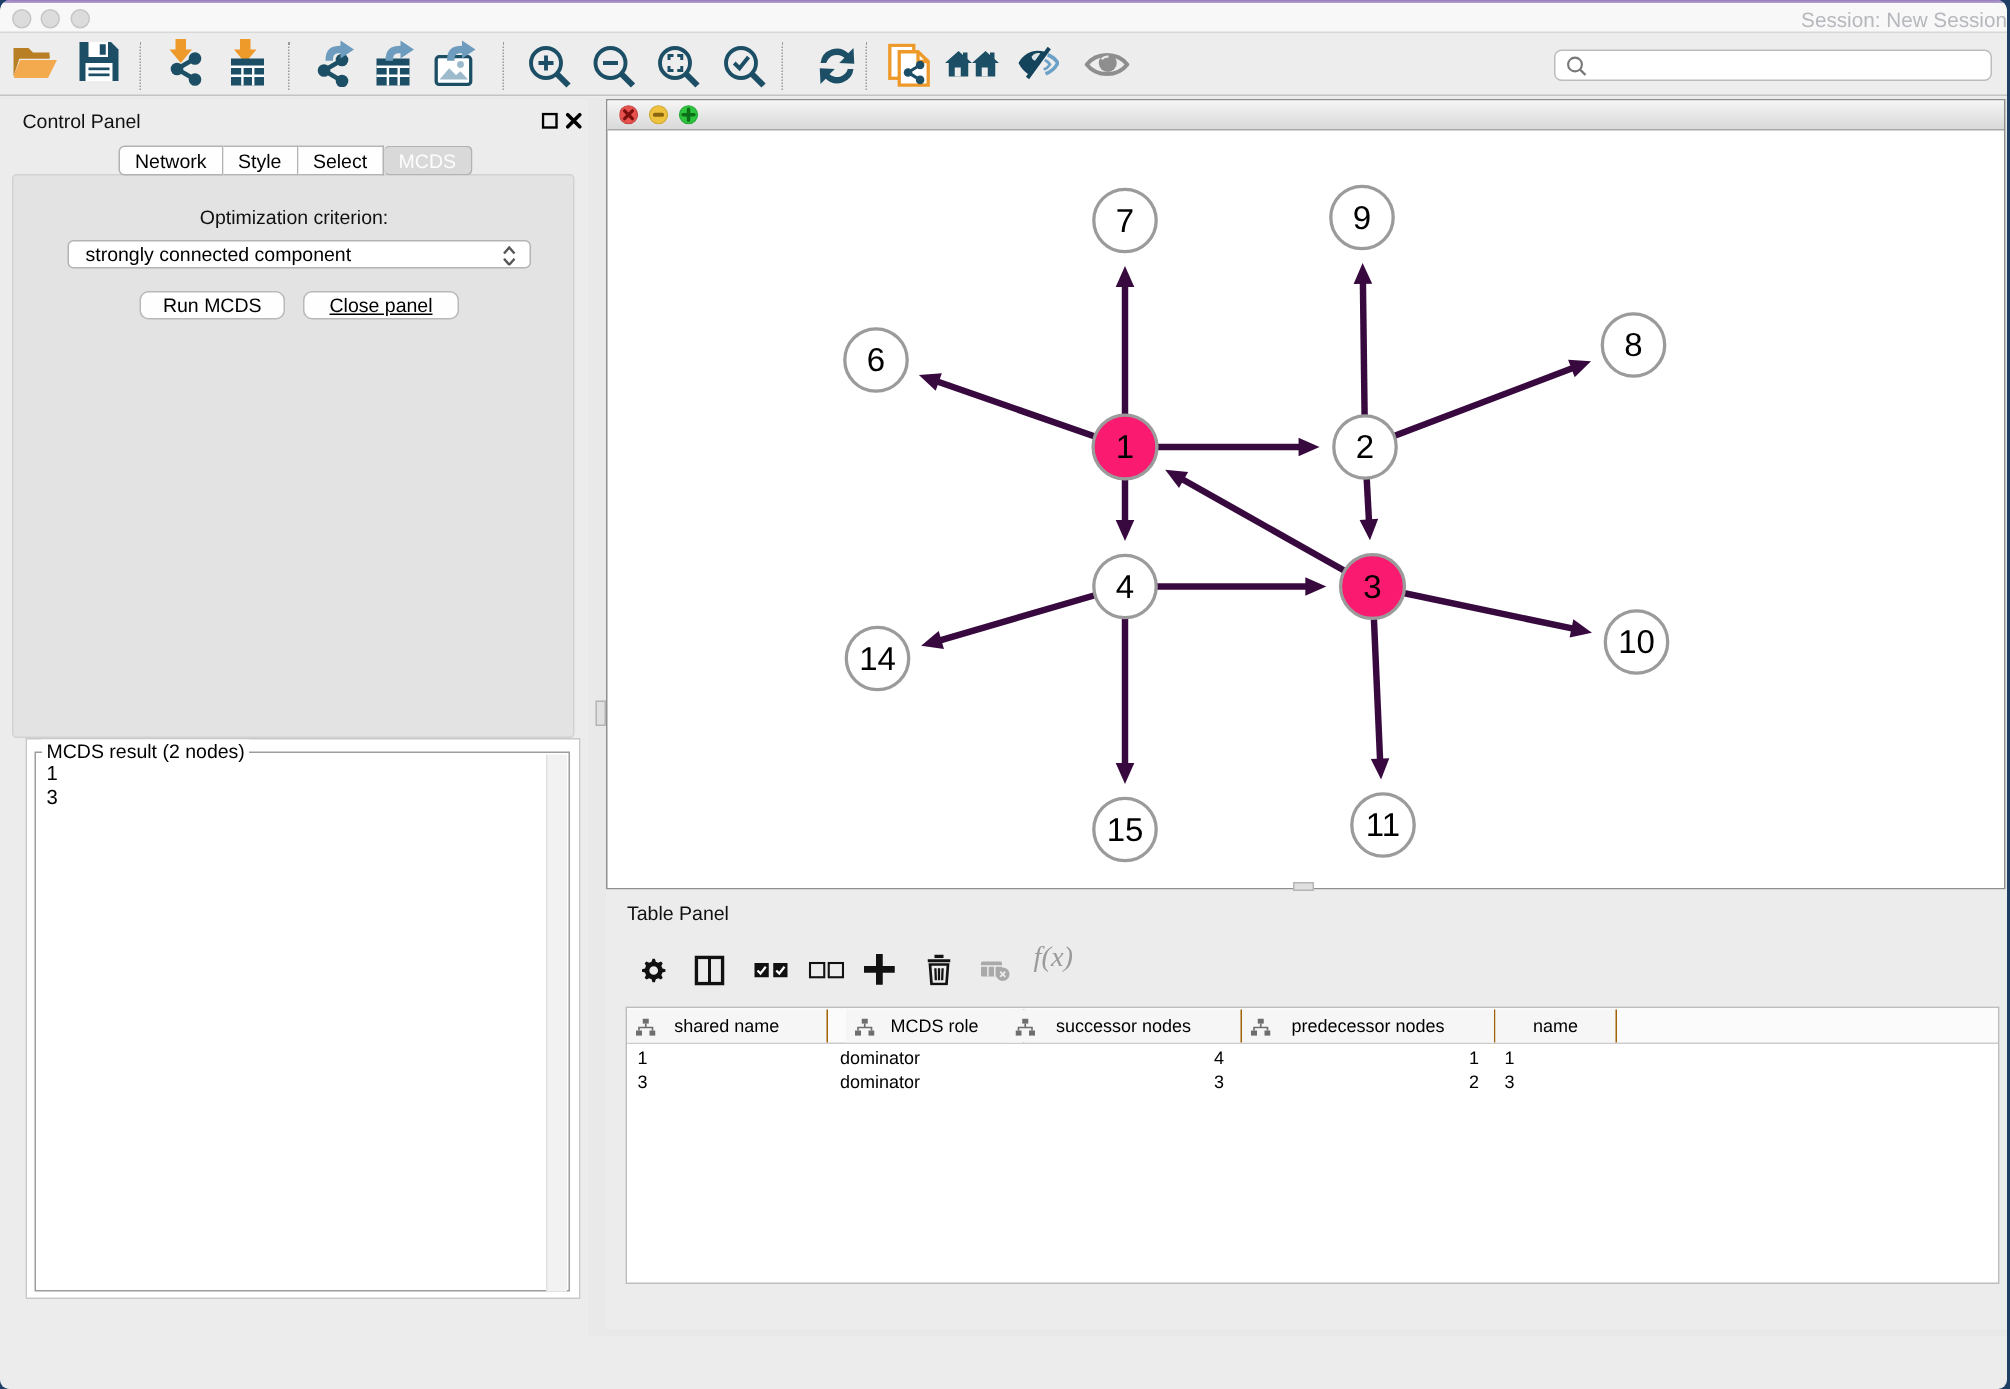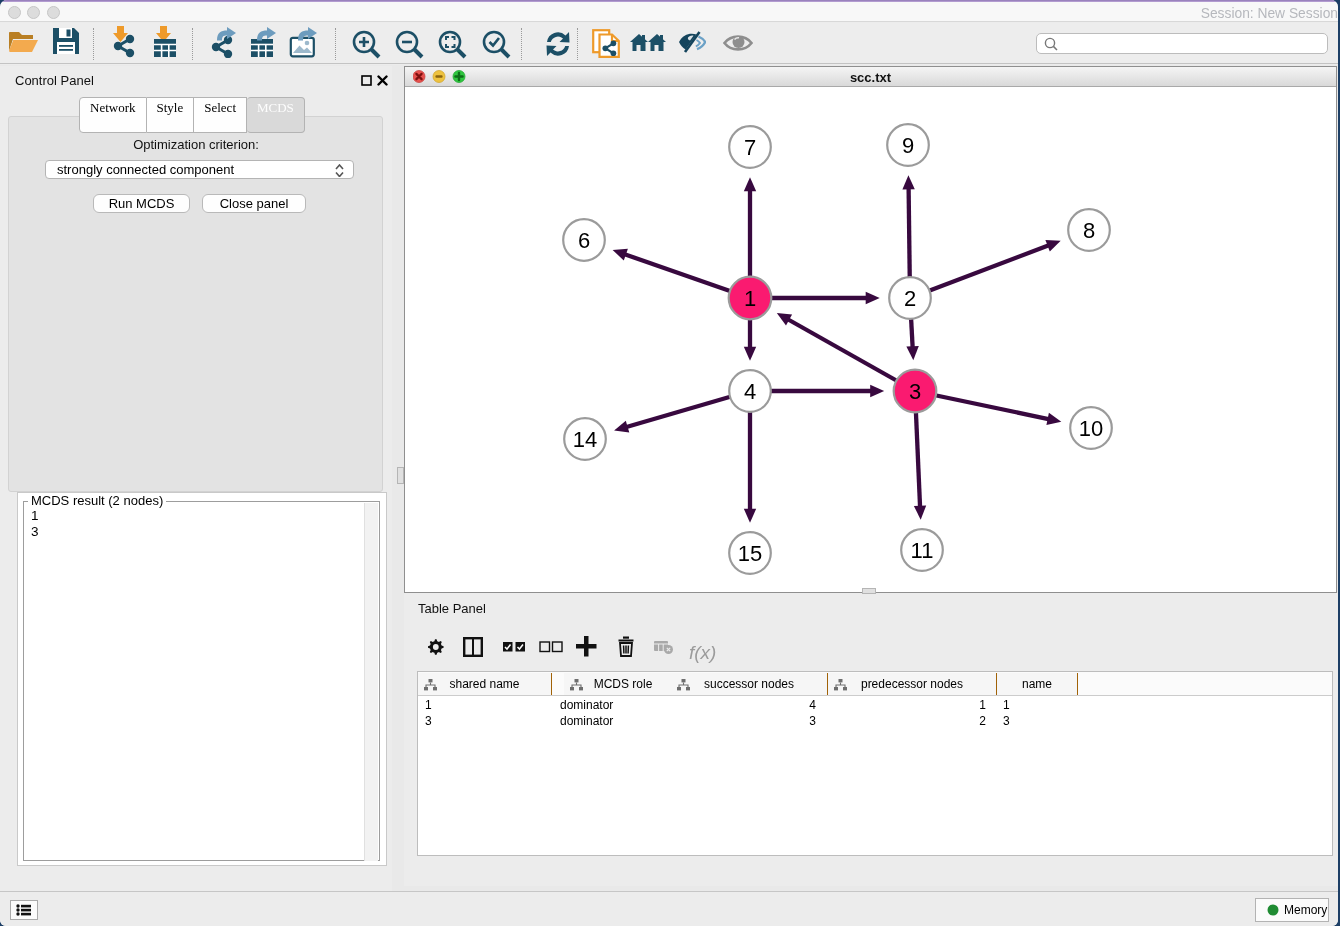--- a/index.html
+++ b/index.html
@@ -12,21 +12,21 @@
 #toolbar { position:absolute; left:0; top:23px; width:1338px; height:41px; background:#ededed; border-bottom:1px solid #c3c3c3; }
 .sep { position:absolute; top:5px; height:32px; width:0; border-left:1px dotted #9a9a9a; }
 .ic { position:absolute; top:27px; }
 #search { position:absolute; left:1036px; top:33px; width:292px; height:21px; background:#fff; border:1px solid #bcbcbc; border-radius:5px; }
 #main { position:absolute; left:0; top:65px; width:1338px; height:826px; background:#e9e9e9; }
 
 #cp { position:absolute; left:0; top:66px; width:392px; height:825px; background:#ececec; }
 .panelhead { font-size:13px; color:#111; }
 .winbtn { position:absolute; }
 .tabs { position:absolute; display:flex; }
-.tab { font-size:13px; height:36px; line-height:20px; padding:0 10px; background:#fefefe; border:1px solid #b3b3b3; border-left:none; color:#000; text-align:center;font-family:Liberation Serif, serif; }
+.tab { font-size:13px; height:20px; line-height:20px; padding:0 10px; background:#fefefe; border:1px solid #b3b3b3; border-left:none; color:#000; text-align:center; }
 .tab.first { border-left:1px solid #b3b3b3; border-radius:4px 0 0 4px; }
 .tab.last { border-radius:0 4px 4px 0; }
 .tab.sel { background:#d9d9d9; color:#fdfdfd; border-radius:4px; }
 #cpcontent { position:absolute; left:8px; top:50px; width:375px; height:376px; background:#e3e3e3; border:1px solid #d2d2d2; border-radius:3px; }
 #optlabel { position:absolute; left:0; top:71px; width:392px; text-align:center; font-size:13px; color:#111; }
 #dropdown { position:absolute; left:45px; top:94px; width:309px; height:19px; background:#ffffff; border:1px solid #b4b4b4; border-radius:4px; font-size:13px; line-height:17px; padding-left:11px; color:#000; }
 .btn { position:absolute; height:19px; background:#fefefe; border:1px solid #b9b9b9; border-radius:6px; font-size:13px; text-align:center; line-height:17px; color:#000; }
 #resultpanel { position:absolute; left:17px; top:426px; width:370px; height:374px; background:#ffffff; border:1px solid #c9c9c9; }
 #fieldset { position:absolute; left:5px; top:8px; width:357px; height:360px; border:1px solid #9d9d9d; }
 #fslabel { position:absolute; left:4px; top:-9px; background:#fff; padding:0 3px; font-size:13px; color:#000; }
@@ -209,41 +209,40 @@
       <div class="tab">Select</div>
       <div class="tab sel last">MCDS</div>
     </div>
     <div id="optlabel">Optimization criterion:</div>
     <div id="dropdown">strongly connected component
       <svg style="position:absolute;right:9px;top:3px;" width="9" height="13">
           <path d="M1 5 L4.5 1 L8 5 M1 8.5 L4.5 12.5 L8 8.5" fill="none" stroke="#555" stroke-width="1.6"></path>
         </svg>
     </div>
     <div class="btn" style="left:93px;top:128px;width:97px;">Run MCDS</div>
-    <div class="btn" style="left:202px;top:128px;width:104px;">Close panel</div>
+    <div class="btn" style="left:202px;top:128px;width:104px;text-decoration:underline;">Close panel</div>
     <div id="resultpanel">
       <div id="fieldset">
         <div id="fslabel">MCDS result (2 nodes)</div>
         <div style="position:absolute;left:7px;top:6px;font-size:13.5px;line-height:16px;color:#000;">1<br>3</div>
         <div id="fsscroll"></div>
       </div>
     </div>
   </div>
 
   <div id="netwin">
     <div id="nettitle">
       <svg style="position:absolute;left:8px;top:3px;" width="58" height="13" viewBox="0 0 58 13">
         <circle cx="6" cy="6.5" r="6" fill="#e8514e" stroke="#c64542" stroke-width="0.8"></circle>
         <path d="M3.4 3.9 L8.6 9.1 M8.6 3.9 L3.4 9.1" stroke="#7c100f" stroke-width="2.2" stroke-linecap="round"></path>
         <circle cx="26" cy="6.5" r="6" fill="#eec23f" stroke="#d2a831" stroke-width="0.8"></circle>
         <rect x="22.4" y="5.2" width="7.2" height="2.6" rx="1" fill="#8a6510"></rect>
         <circle cx="46" cy="6.5" r="6" fill="#2fc63f" stroke="#24a835" stroke-width="0.8"></circle>
         <path d="M46 2.9 L46 10.1 M42.4 6.5 L49.6 6.5" stroke="#0d6e18" stroke-width="2.4" stroke-linecap="round"></path>
       </svg>
-      <div id="nettext">scc.txt</div>
     </div>
     <svg id="graph" style="position:absolute;left:0;top:21px;" width="931" height="504" viewBox="0 0 931 504" font-family="Liberation Sans,sans-serif">
         <line x1="345.0" y1="210.0" x2="345.0" y2="101.3" stroke="#38093f" stroke-width="4.3"></line>
 <polygon points="345.0,89.3 351.2,103.3 338.8,103.3" fill="#38093f"></polygon>
 <line x1="345.0" y1="210.0" x2="218.9" y2="166.0" stroke="#38093f" stroke-width="4.3"></line>
 <polygon points="207.6,162.0 222.9,160.8 218.8,172.5" fill="#38093f"></polygon>
 <line x1="345.0" y1="210.0" x2="462.7" y2="210.0" stroke="#38093f" stroke-width="4.3"></line>
 <polygon points="474.7,210.0 460.7,216.2 460.7,203.8" fill="#38093f"></polygon>
 <line x1="345.0" y1="210.0" x2="345.0" y2="260.7" stroke="#38093f" stroke-width="4.3"></line>
 <polygon points="345.0,272.7 338.8,258.7 351.2,258.7" fill="#38093f"></polygon>
@@ -331,21 +330,21 @@
             <rect x="0" y="2" width="14" height="10" rx="1"></rect>
             <g stroke="#ececec" stroke-width="1">
               <line x1="0" y1="5" x2="14" y2="5"></line>
               <line x1="4.6" y1="5" x2="4.6" y2="12"></line>
               <line x1="9.2" y1="5" x2="9.2" y2="12"></line>
             </g>
             <circle cx="14.5" cy="10.5" r="4.5"></circle>
           </g>
           <path d="M12.8 8.8 L16.2 12.2 M16.2 8.8 L12.8 12.2" stroke="#ececec" stroke-width="1.2"></path>
         </svg>
-      <div style="position:absolute;left:272px;top:17px;font-family:Liberation Sans, sans-serif;font-style:italic;font-size:19px;color:#9b9b9b;">f(x)</div>
+      <div style="position:absolute;left:272px;top:3px;font-family:Liberation Serif, serif;font-style:italic;font-size:19px;color:#9b9b9b;">f(x)</div>
     </div>
     <div id="tbl">
       <div id="thead">
         <div class="th" style="left:0px;width:134px;"><svg width="13" height="12" viewBox="0 0 13 12" style="position:absolute;top:6px;left:6px;">
               <g fill="#6e6e6e">
                 <rect x="4.5" y="0" width="4" height="3.4"></rect>
                 <rect x="0" y="8" width="4" height="3.4"></rect>
                 <rect x="9" y="8" width="4" height="3.4"></rect>
               </g>
               <path d="M6.5 3.4 L6.5 6 M2 8 L2 6 L11 6 L11 8" stroke="#6e6e6e" stroke-width="1.1" fill="none"></path>
@@ -385,33 +384,13 @@
       <div class="td" style="left:7px;top:42px;">3</div>
       <div class="td" style="left:142px;top:42px;">dominator</div>
       <div class="td" style="left:253px;width:145px;top:42px;text-align:right;">3</div>
       <div class="td" style="left:410px;width:158px;top:42px;text-align:right;">2</div>
       <div class="td" style="left:585px;top:42px;">3</div>
     </div>
   </div>
 
   <div style="position:absolute;left:397px;top:467px;width:7px;height:17px;background:#e0e0e0;border:1px solid #b5b5b5;"></div>
   <div style="position:absolute;left:862px;top:588px;width:14px;height:6px;background:#e0e0e0;border:1px solid #b5b5b5;"></div>
-  <div id="status">
-    <div id="listbtn">
-      <svg width="26" height="18" style="position:absolute;left:0;top:0;">
-          <g fill="#111">
-            <circle cx="7" cy="5" r="1.7"></circle>
-            <circle cx="7" cy="9" r="1.7"></circle>
-            <circle cx="7" cy="13" r="1.7"></circle>
-            <rect x="10" y="3.8" width="10" height="2.6"></rect>
-            <rect x="10" y="7.8" width="10" height="2.6"></rect>
-            <rect x="10" y="11.8" width="10" height="2.6"></rect>
-          </g>
-        </svg>
-    </div>
-    <div id="membtn">
-      <svg width="12" height="12" style="position:absolute;left:11px;top:5px;">
-          <circle cx="6" cy="6" r="5.5" fill="#1f8b32"></circle>
-        </svg>
-      <span style="position:absolute;left:28px;top:4px;">Memory</span>
-    </div>
-  </div>
 </div>
 
 </body></html>

